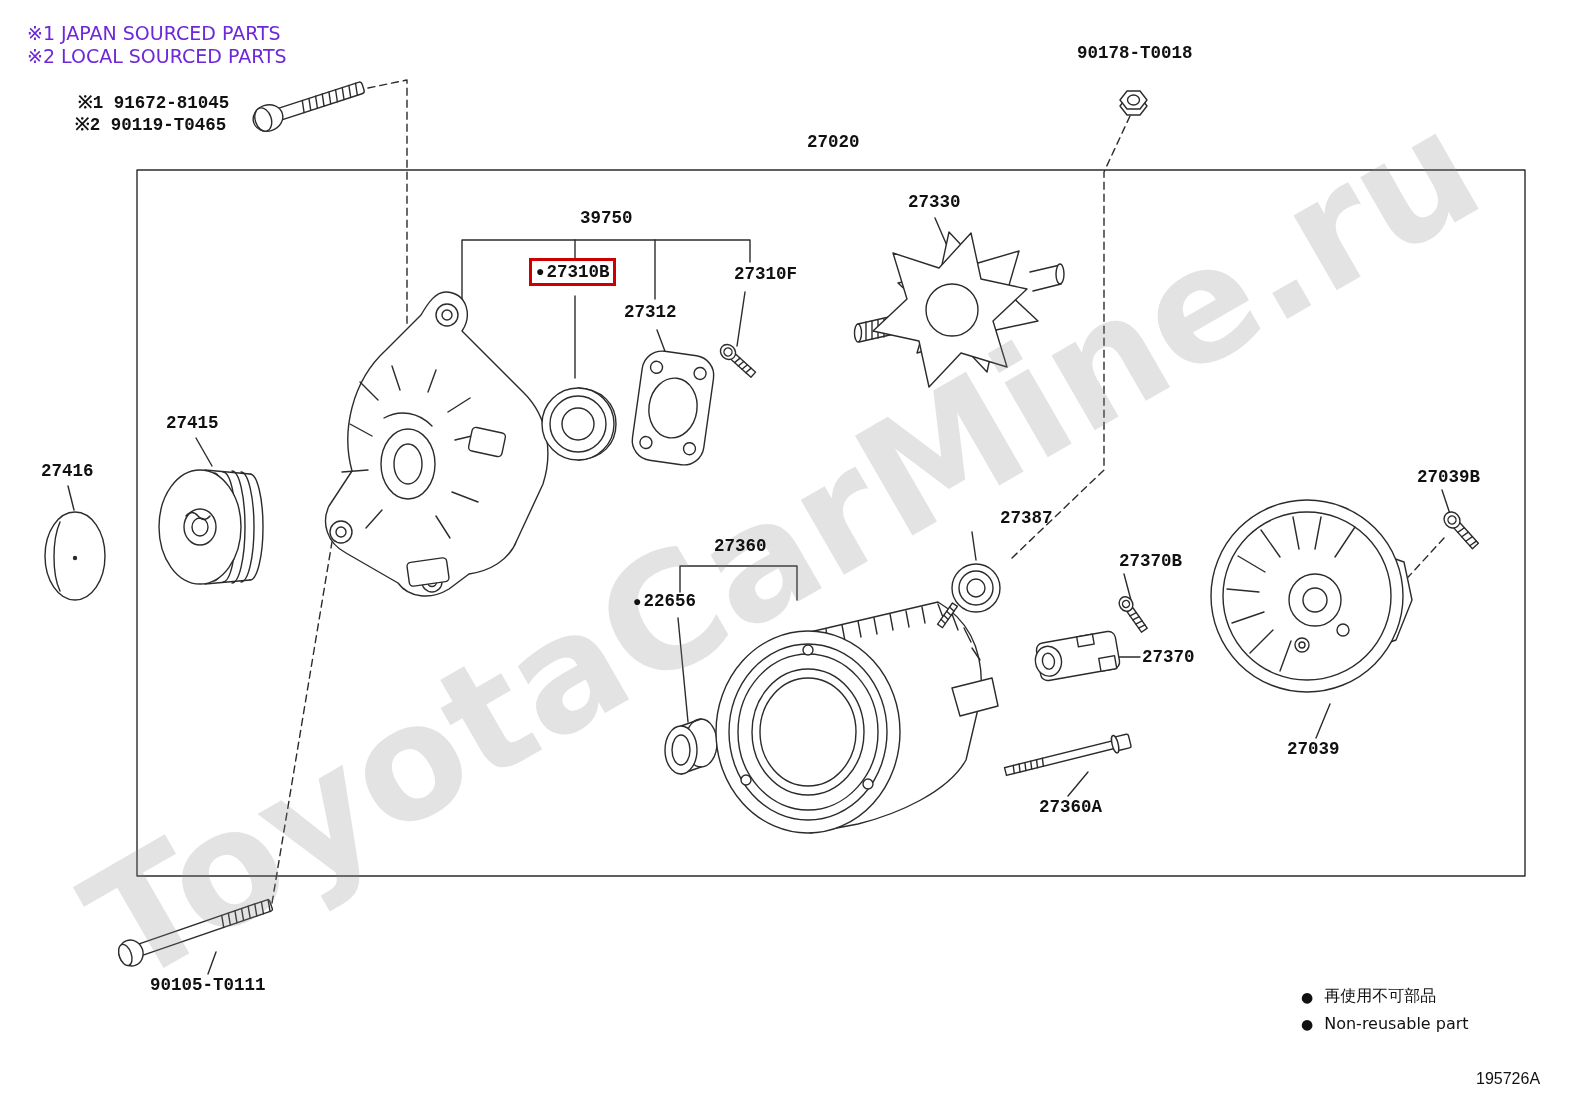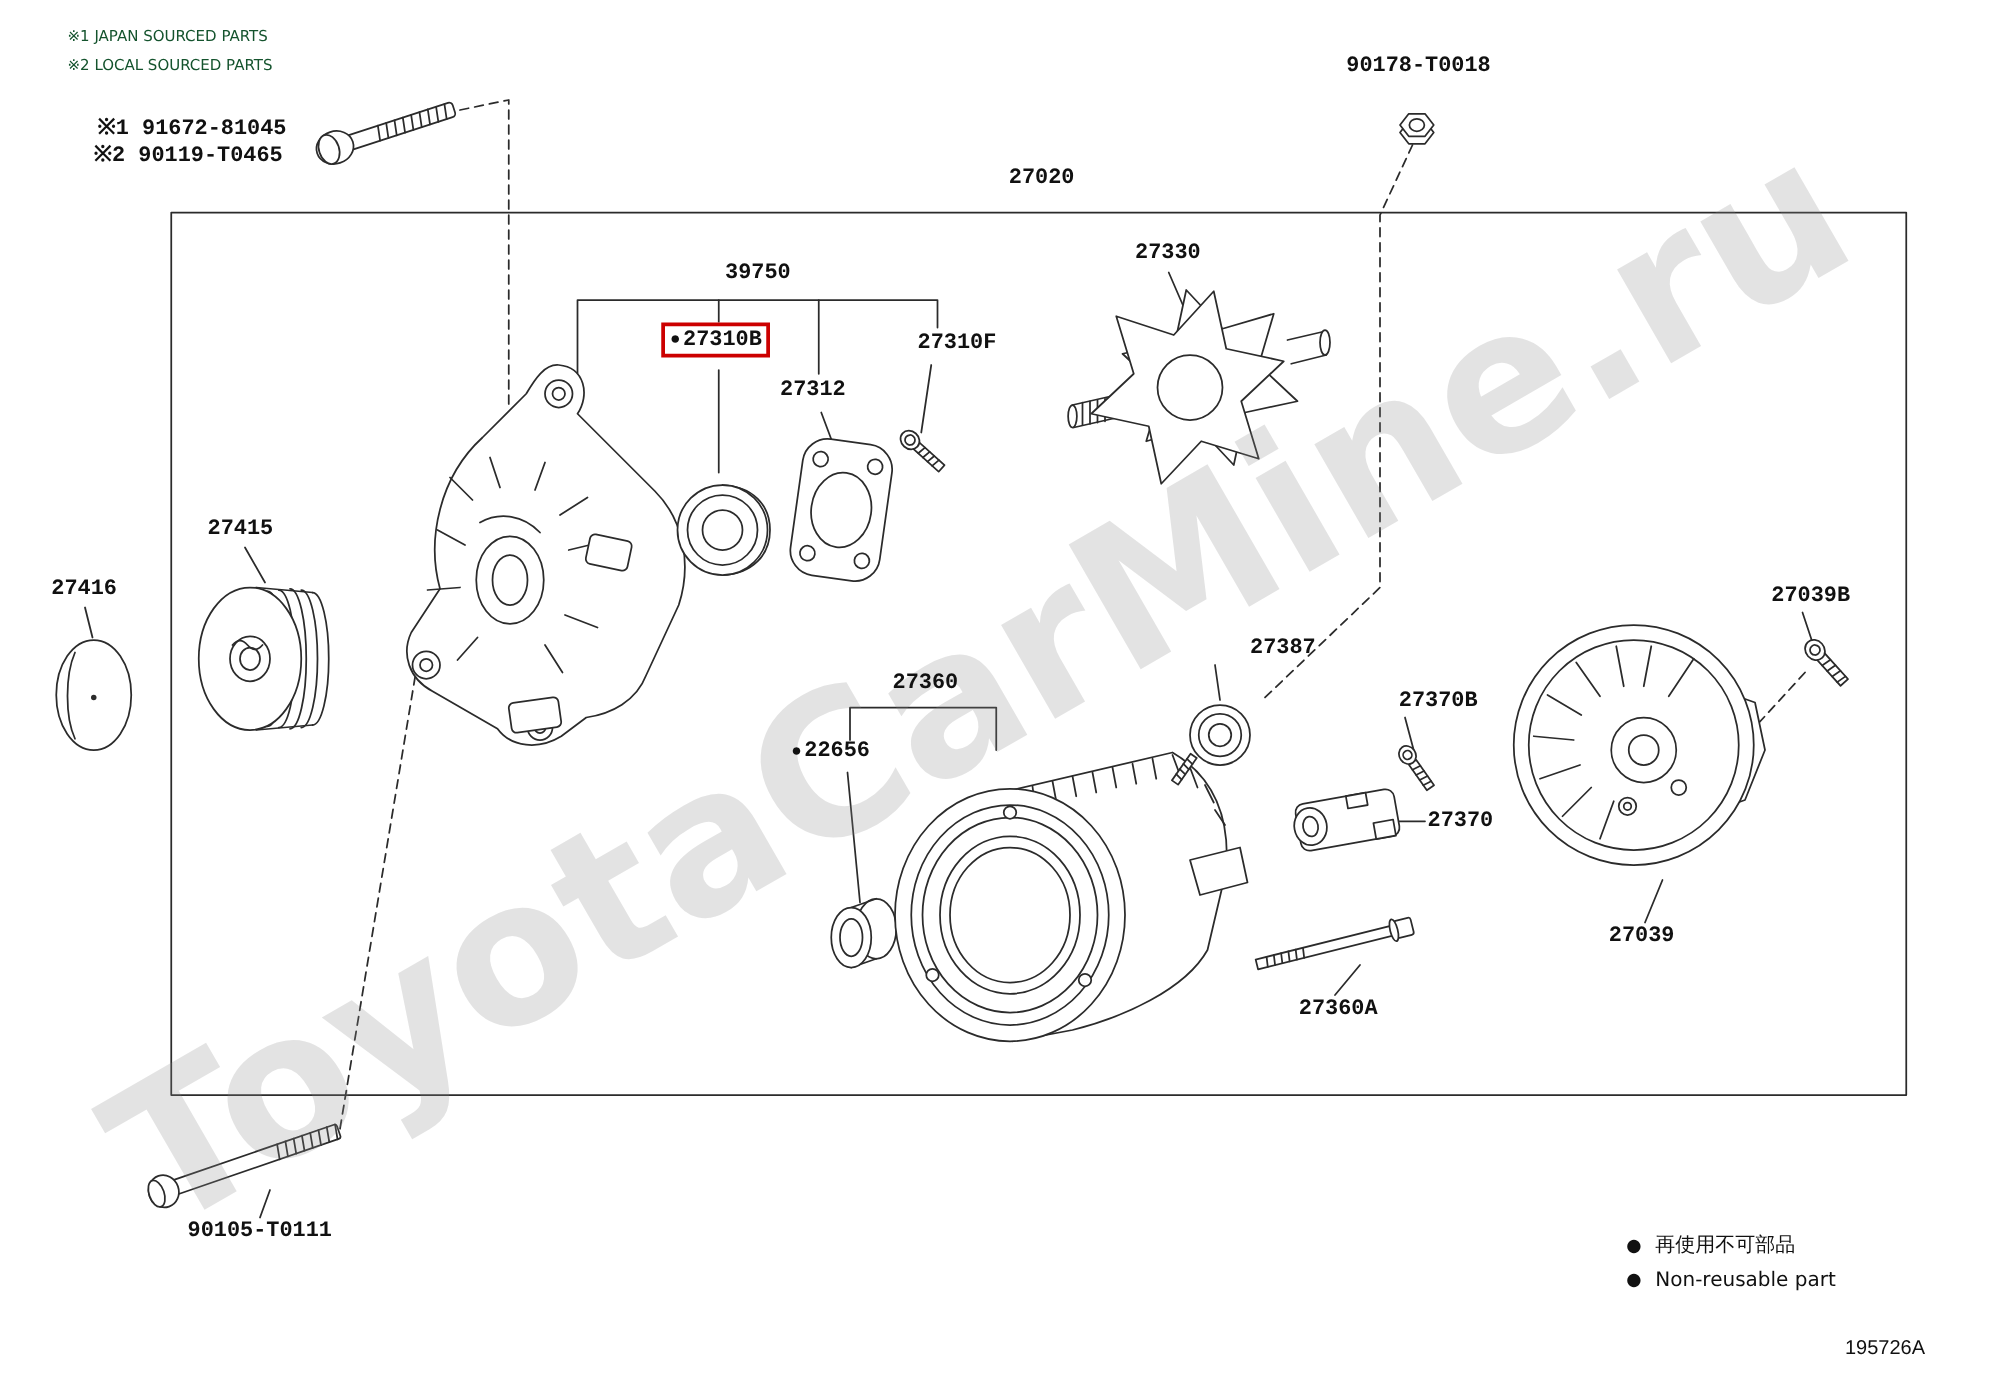--- a/index.html
+++ b/index.html
@@ -2,21 +2,21 @@
 <html><head>
 <meta charset="utf-8">
 <style>
   html,body{margin:0;padding:0;background:#ffffff;}
   .page{position:relative;width:1592px;height:1099px;background:#fff;overflow:hidden;
         font-family:"DejaVu Sans","Liberation Sans",sans-serif;}
   svg.draw{position:absolute;left:0;top:0;}
   .lbl{position:absolute;font-family:Liberation Mono, monospace;
        font-weight:700;font-size:17.5px;color:#111;white-space:nowrap;line-height:1.15;}
   .note{position:absolute;font-family:"DejaVu Sans","Liberation Sans",sans-serif;
-        font-size:12px;color:#14532d;white-space:nowrap;margin-left:27px;}
+        font-size:19px;color:#6d28d9;white-space:nowrap;}
   .hl{display:inline-flex;align-items:center;border:3px solid #cc0000;background:#fff;
       padding:1px 4px;}
   .bullet{font-size:14px;margin-right:2px;}
   .legend-row{position:absolute;display:flex;align-items:center;gap:9px;
       font-family:"DejaVu Sans","Liberation Sans",sans-serif;font-size:16px;color:#111;white-space:nowrap;}
   .code{position:absolute;font-family:Liberation Sans, sans-serif;
         font-size:16px;color:#111;}
 </style>
 </head>
 <body>

